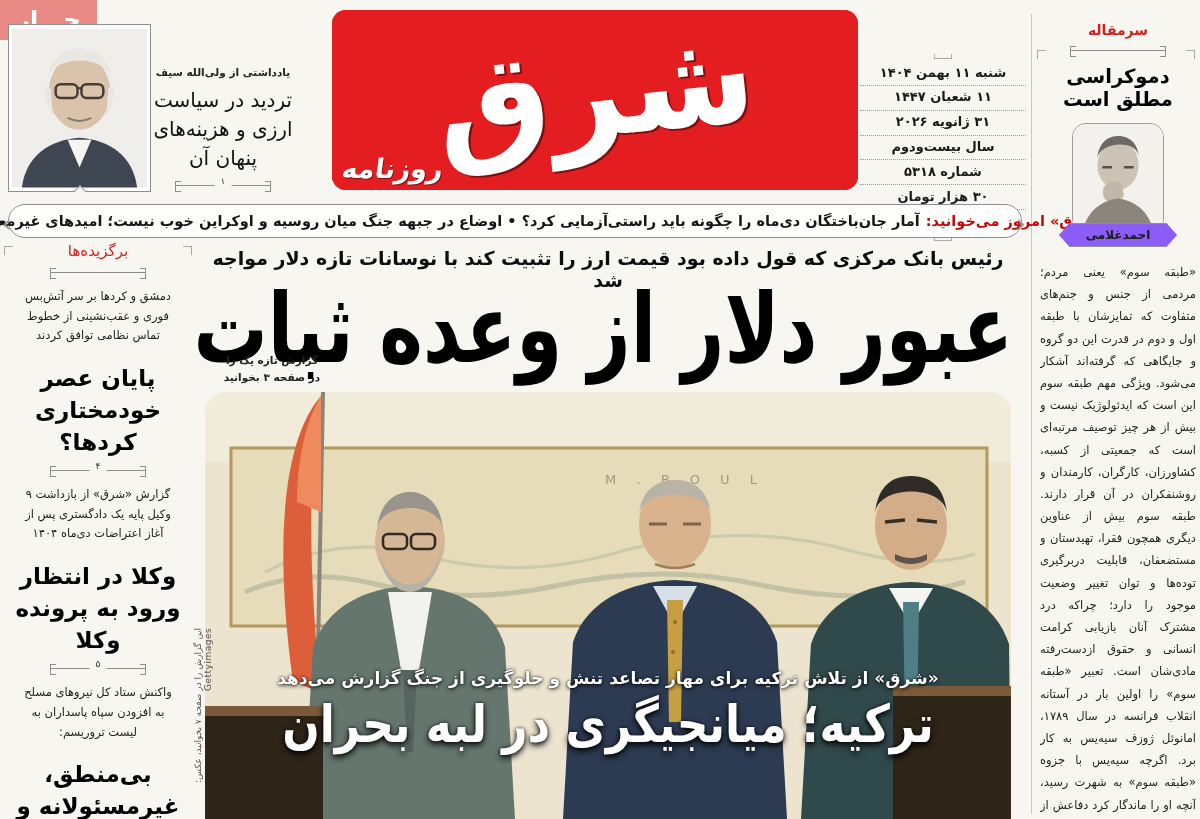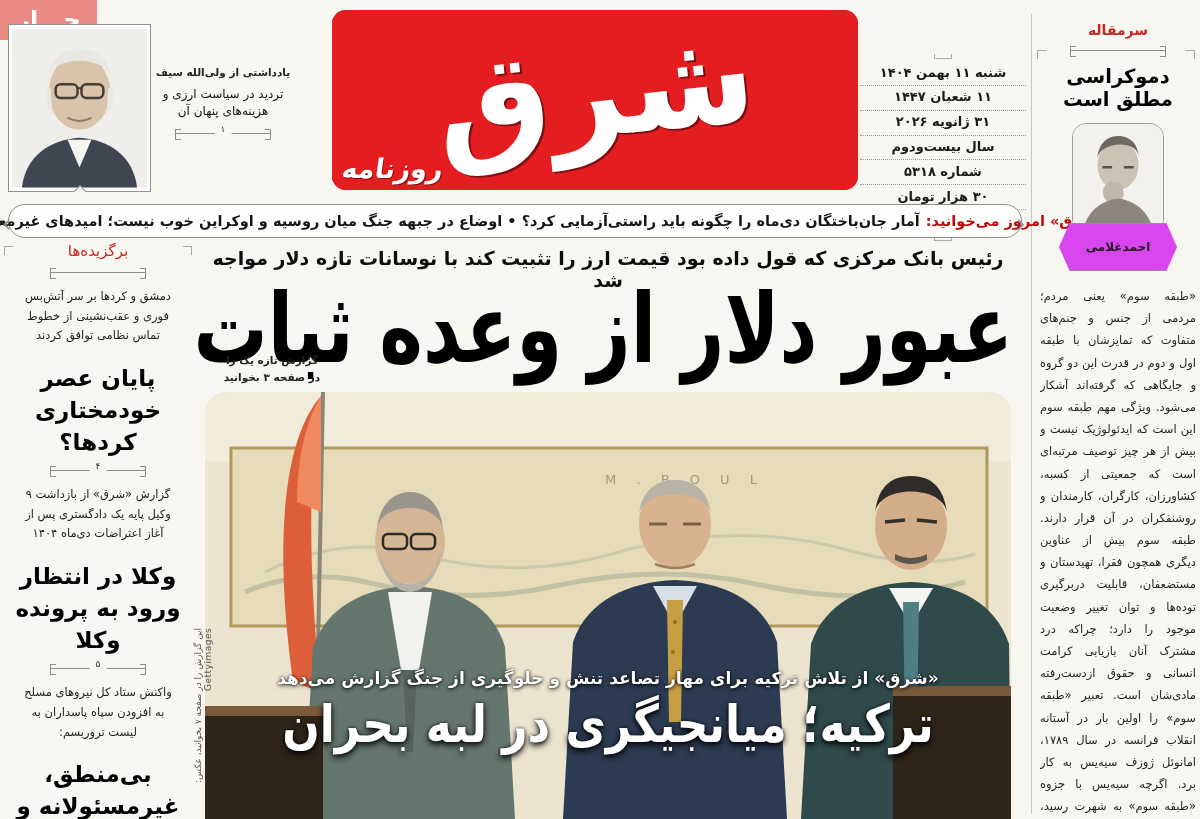--- a/index.html
+++ b/index.html
@@ -30,21 +30,21 @@
   }
   .seif-photo svg { width:100%; height:100%; display:block; }
   .seif-photo::after {
     content:""; position:absolute; bottom:-5px; left:50%;
     width:8px; height:8px; background:#f8f6f1;
     border-left:1px solid #8f8f8f; border-top:1px solid #8f8f8f;
     transform: translateX(-50%) rotate(45deg);
   }
   .seif-text { left:152px; top:66px; width:142px; text-align:center; }
   .seif-label { font-size:10.5px; font-weight:bold; color:#222; }
-  .seif-title { margin-top:8px; font-size:12px; line-height:1.45; color:#111; }
+  .seif-title { margin-top:8px; font-size:20px; line-height:1.45; color:#111; }
 
   
   .orn { position:relative; width:96px; margin:6px auto; height:13px; }
   .orn i { position:absolute; left:0; right:0; top:6px; border-top:1px solid #8d8d8d; }
   .orn::before, .orn::after {
     content:""; position:absolute; top:2px; width:5px; height:9px;
     border:1px solid #8d8d8d;
   }
   .orn::before { left:0; border-right:none; }
   .orn::after { right:0; border-left:none; }
@@ -155,23 +155,23 @@
   .ed-col { left:1040px; top:22px; width:156px; text-align:center; }
   .ed-label { color:#cf2320; font-weight:bold; font-size:14px; }
   .ed-title { font-size:19.5px; font-weight:bold; color:#000; margin-top:8px; }
   .ed-portrait {
     width:92px; height:110px; margin:12px auto 0;
     border:1px solid #9a9a9a; border-radius:14px; overflow:hidden; background:#f3f1ee;
   }
   .ed-portrait svg { width:100%; height:100%; display:block; }
   .ed-author {
     width:118px; margin:-10px auto 0; position:relative;
-    background:#d946ef; border:1px solid #8f8f8f;
+    background:#8b5cf6; border:1px solid #8f8f8f;
     clip-path: polygon(9% 0, 91% 0, 100% 50%, 91% 100%, 9% 100%, 0 50%);
-    font-size:12px; font-weight:bold; padding:16px 0;
+    font-size:12px; font-weight:bold; padding:4px 0;
   }
   .ed-body {
     margin-top:14px; text-align:justify; direction:rtl;
     font-size:11.5px; line-height:1.93; color:#1f1f1f;
     height:560px; overflow:hidden;
   }
 </style>
 </head>
 <body>
 

